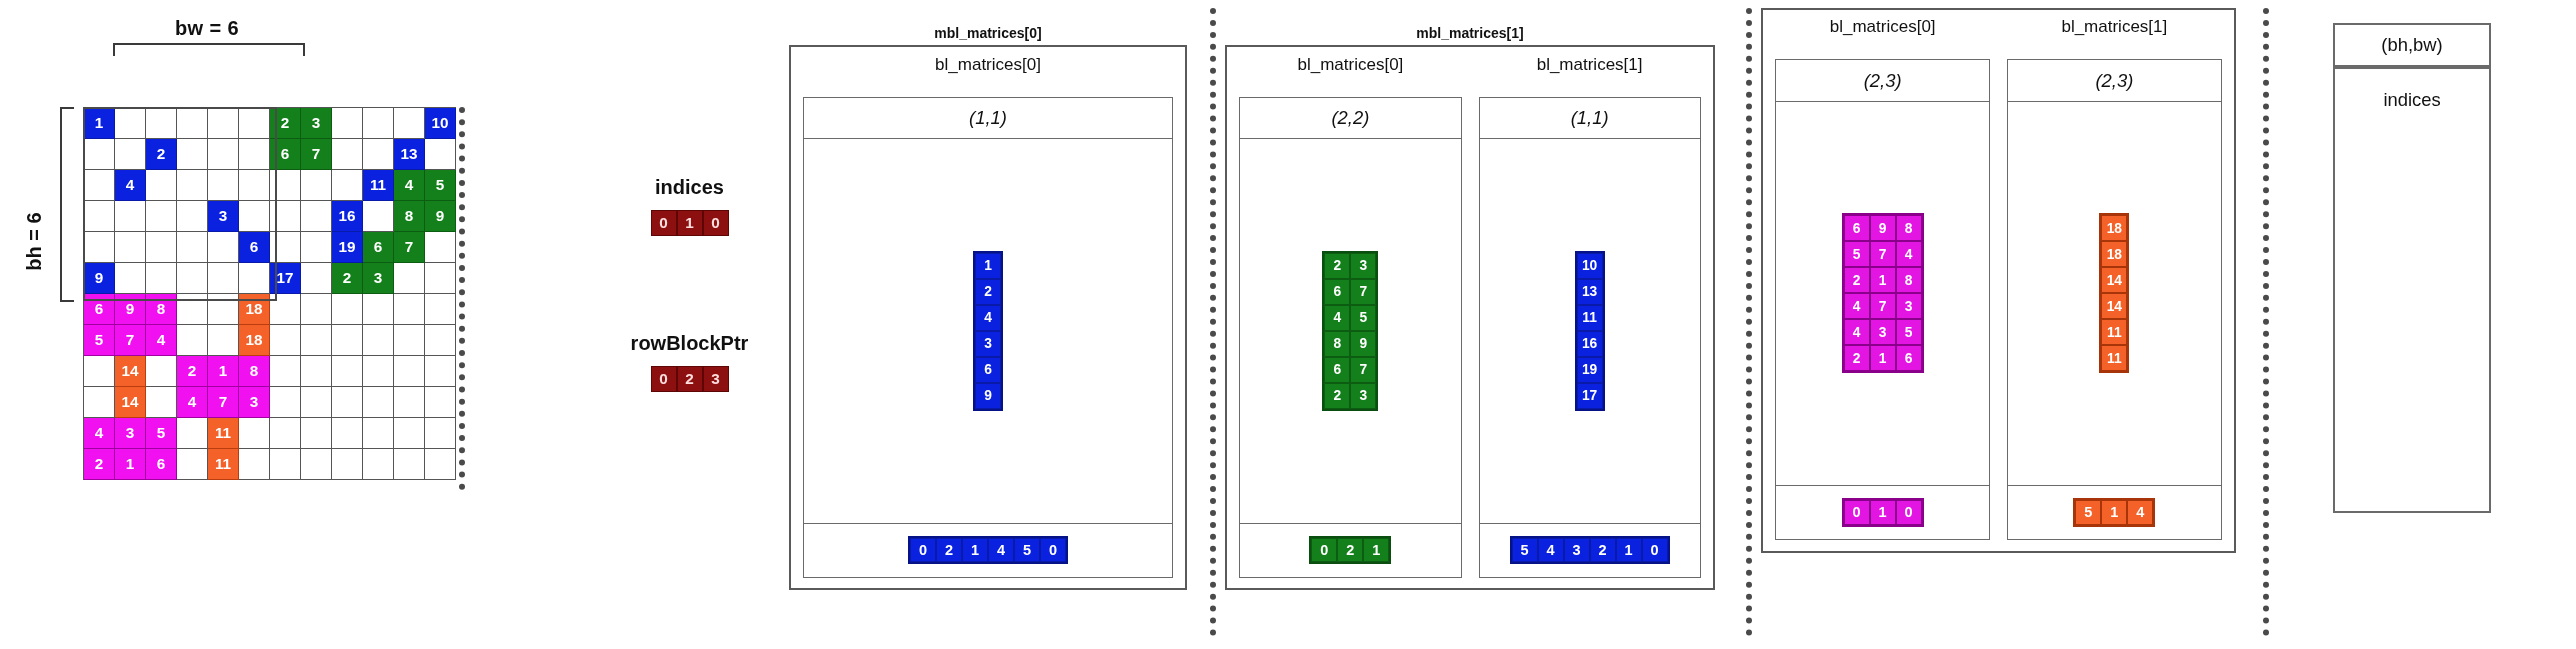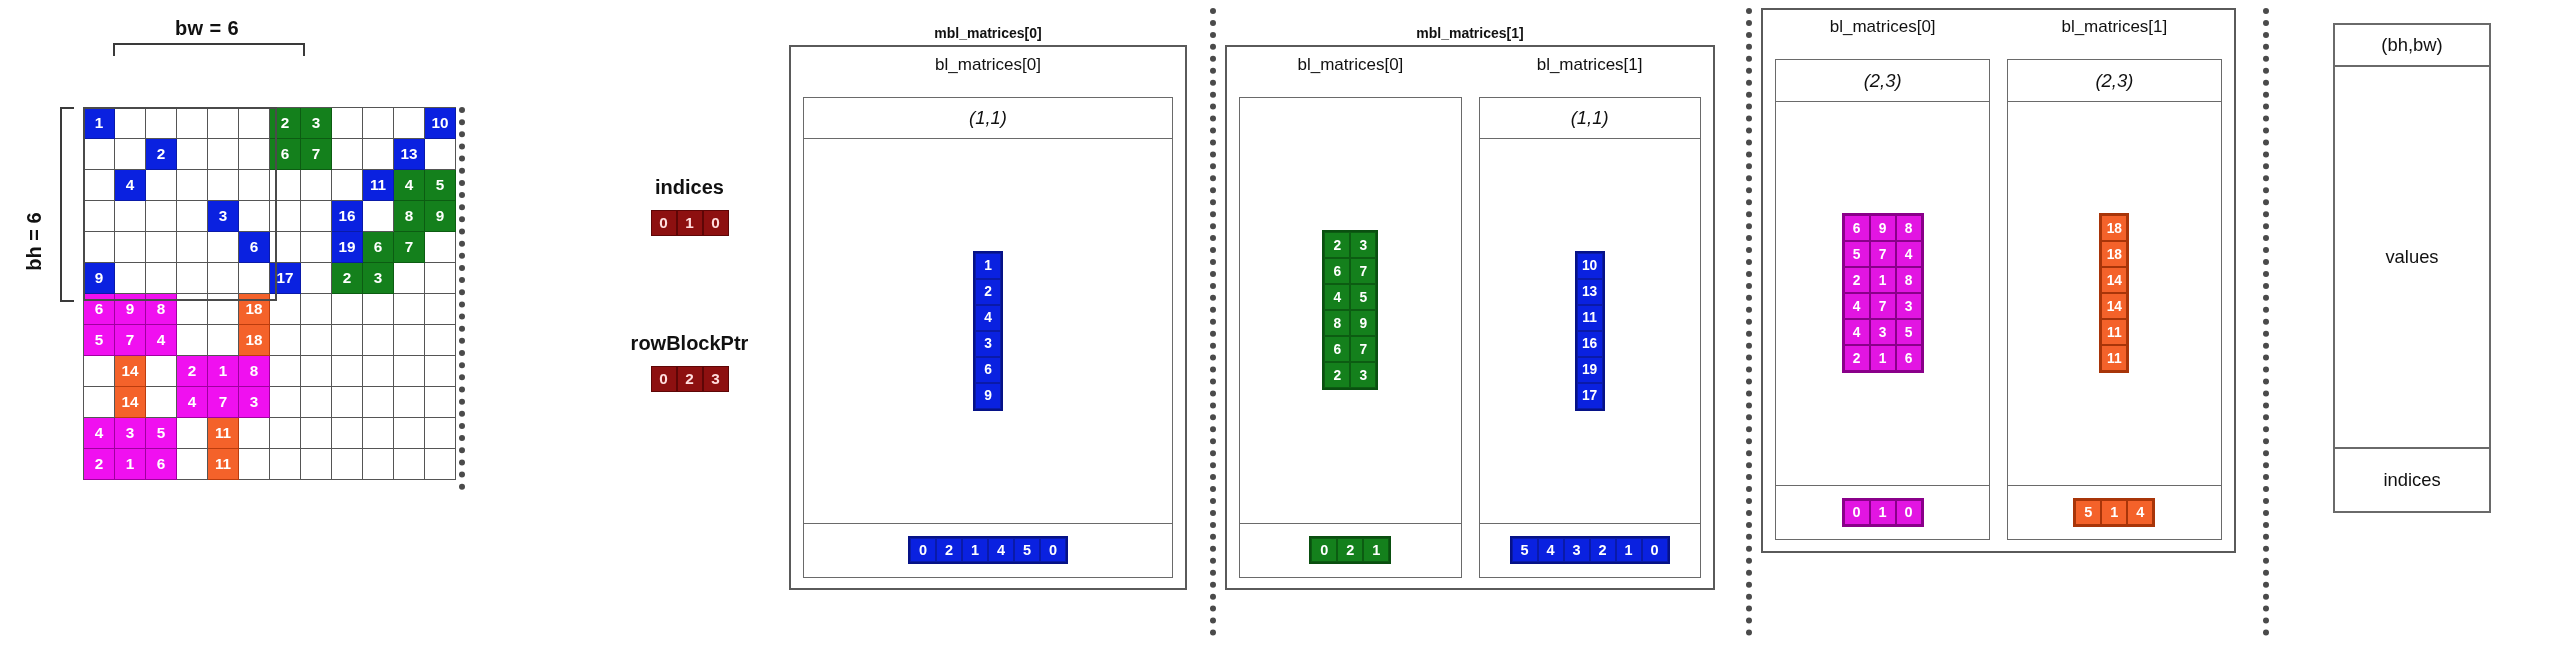--- a/index.html
+++ b/index.html
@@ -298,20 +298,21 @@
           </div>
         </div>
       </div>
     </div>
     <div class="mbl" style="left: 1225px; width: 490px;">
       <div class="mbl-title">mbl_matrices[1]</div>
       <div class="mbl-box">
         <div class="bl">
           <div class="bl-title">bl_matrices[0]</div>
           <div class="bl-box">
+            <div class="bl-shape">(2,2)</div>
             <div class="bl-values">
               <div class="valgrid b-green gline-green" style="grid-template-columns: repeat(2, 26px);">
                 <div class="v c-green">2</div>
                 <div class="v c-green">3</div>
                 <div class="v c-green">6</div>
                 <div class="v c-green">7</div>
                 <div class="v c-green">4</div>
                 <div class="v c-green">5</div>
                 <div class="v c-green">8</div>
                 <div class="v c-green">9</div>
@@ -421,17 +422,16 @@
       </div>
     </div>
     <div class="vdots" style="left: 1210px;"></div>
     <div class="vdots" style="left: 1746px;"></div>
     <div class="vdots" style="left: 2263px;"></div>
   </div>
 
 <div id="cbl">
   <div id="cbl-box">
     <div id="cbl-shape">(bh,bw)</div>
-    <div id="cbl-values">values</div>
     <div id="cbl-indices">indices</div>
   </div>
 </div>
 
 
 </body></html>

